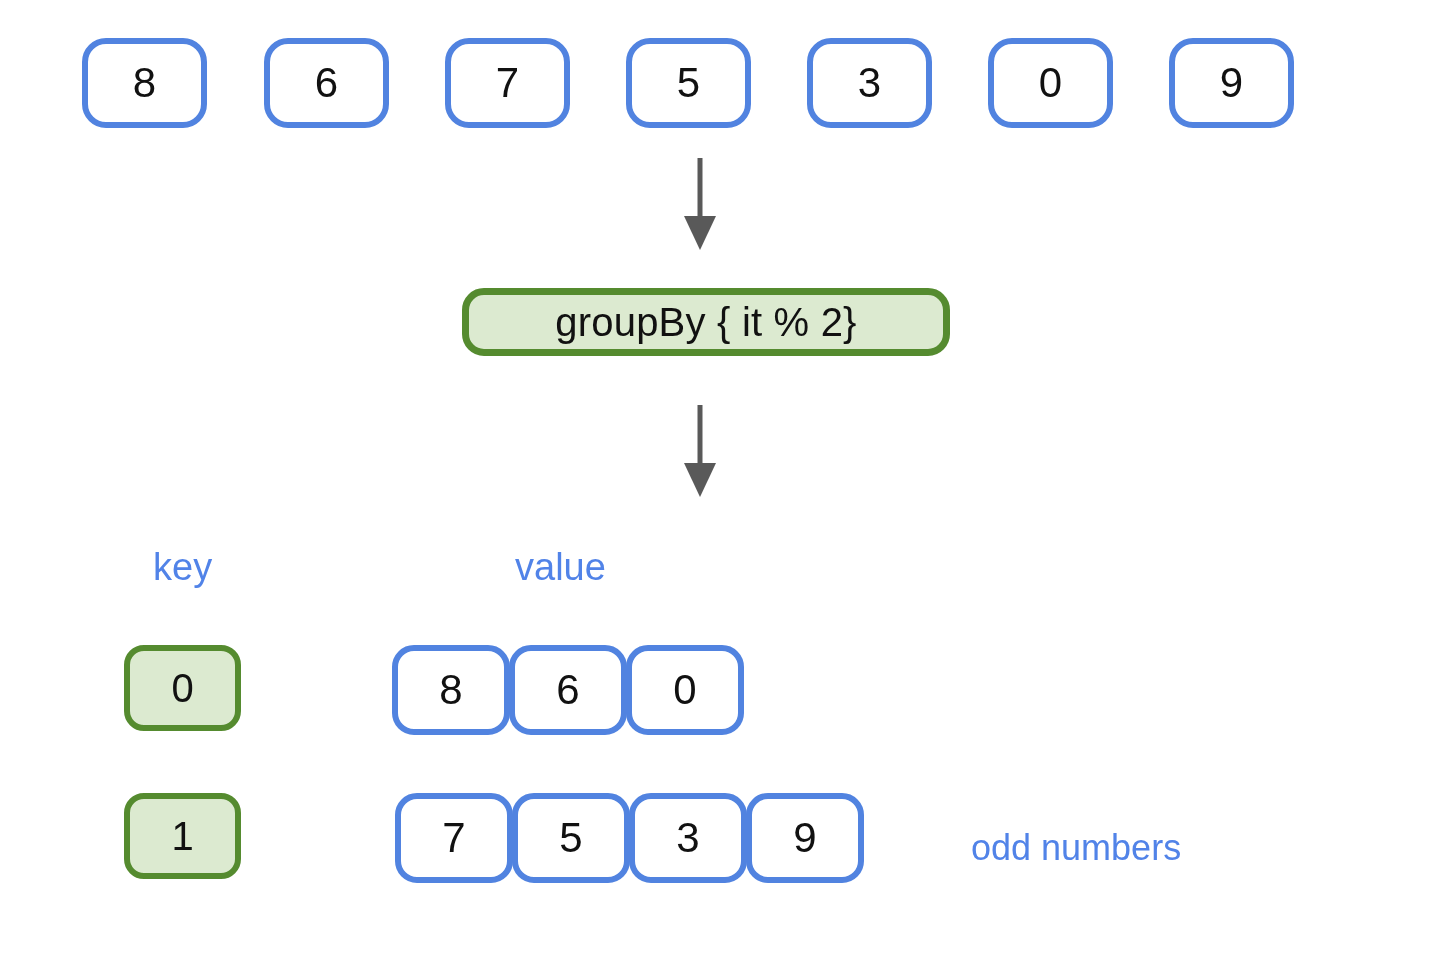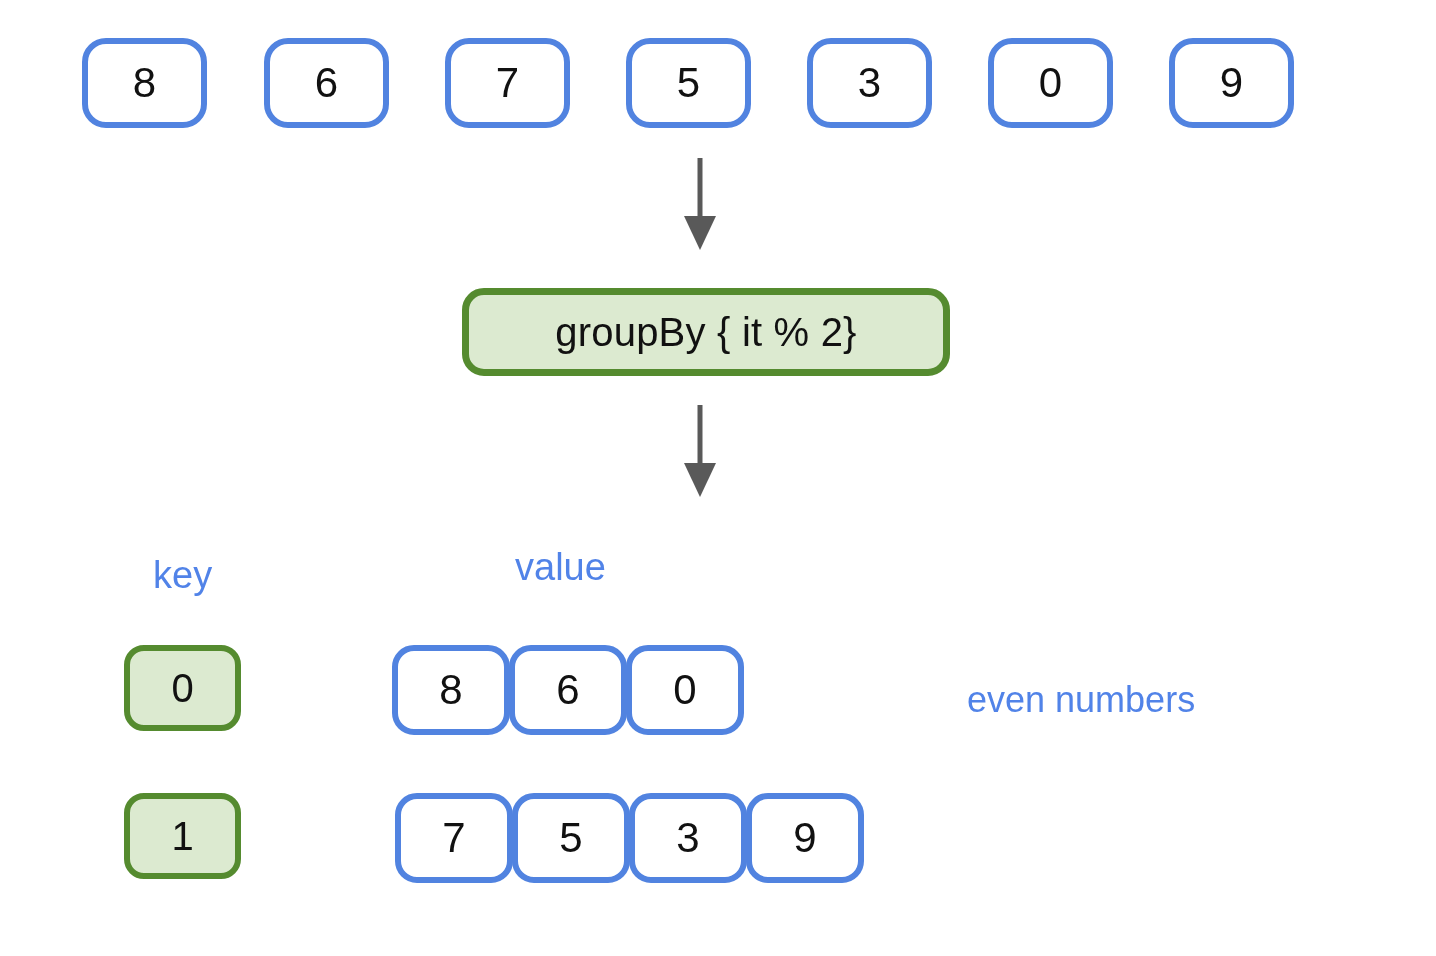--- a/index.html
+++ b/index.html
@@ -73,21 +73,21 @@
     user-select: none;
   }
 
   
   #op-box {
     position: absolute;
     box-sizing: border-box;
     left: 462px;
     top: 288px;
     width: 488px;
-    height: 88px;
+    height: 68px;
     background: #dcead0;
     border: 7px solid var(--green, #558b2f);
     border-radius: 22px;
     display: flex;
     align-items: center;
     justify-content: center;
     font-size: 40px;
     color: #111111;
     letter-spacing: 0.2px;
     user-select: none;
@@ -102,21 +102,21 @@
 
   
   .col-caption {
     position: absolute;
     top: 548px;
     font-size: 38px;
     color: var(--blue-text, #5183e8);
     line-height: 1;
     user-select: none;
   }
-  #caption-key   { left: 153px; margin-top: 8px; }
+  #caption-key   { left: 153px; }
   #caption-value { left: 515px; text-align: center; }
 
   
   .row-note {
     position: absolute;
     font-size: 36px;
     color: var(--blue-text, #5183e8);
     line-height: 1;
     white-space: nowrap;
     user-select: none;
@@ -161,25 +161,25 @@
   <div class="col-caption" id="caption-value">value</div>
 
   <div class="group-row" id="group-row-0">
     <div class="key-cell" style="top:2px;">0</div>
 
     <div class="cell val-cell" style="left:392px;  top:2px;">8</div>
     <div class="cell val-cell" style="left:509px;  top:2px;">6</div>
     <div class="cell val-cell" style="left:626px;  top:2px;">0</div>
   </div>
 
-  <div class="row-note" id="note-even">even numbers</div>
 
   <div class="group-row" id="group-row-1">
     <div class="key-cell" style="top:2px;">1</div>
 
     <div class="cell val-cell" style="left:395px;  top:2px;">7</div>
     <div class="cell val-cell" style="left:512px;  top:2px;">5</div>
     <div class="cell val-cell" style="left:629px;  top:2px;">3</div>
     <div class="cell val-cell" style="left:746px;  top:2px;">9</div>
   </div>
 
+  <div class="row-note" id="note-odd">odd numbers</div>
 
 </div>
 
 </body></html>

